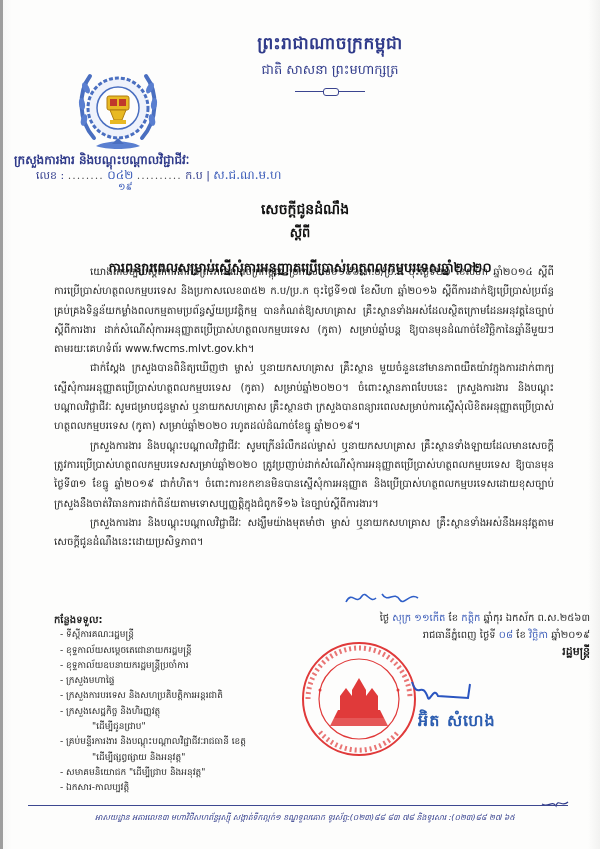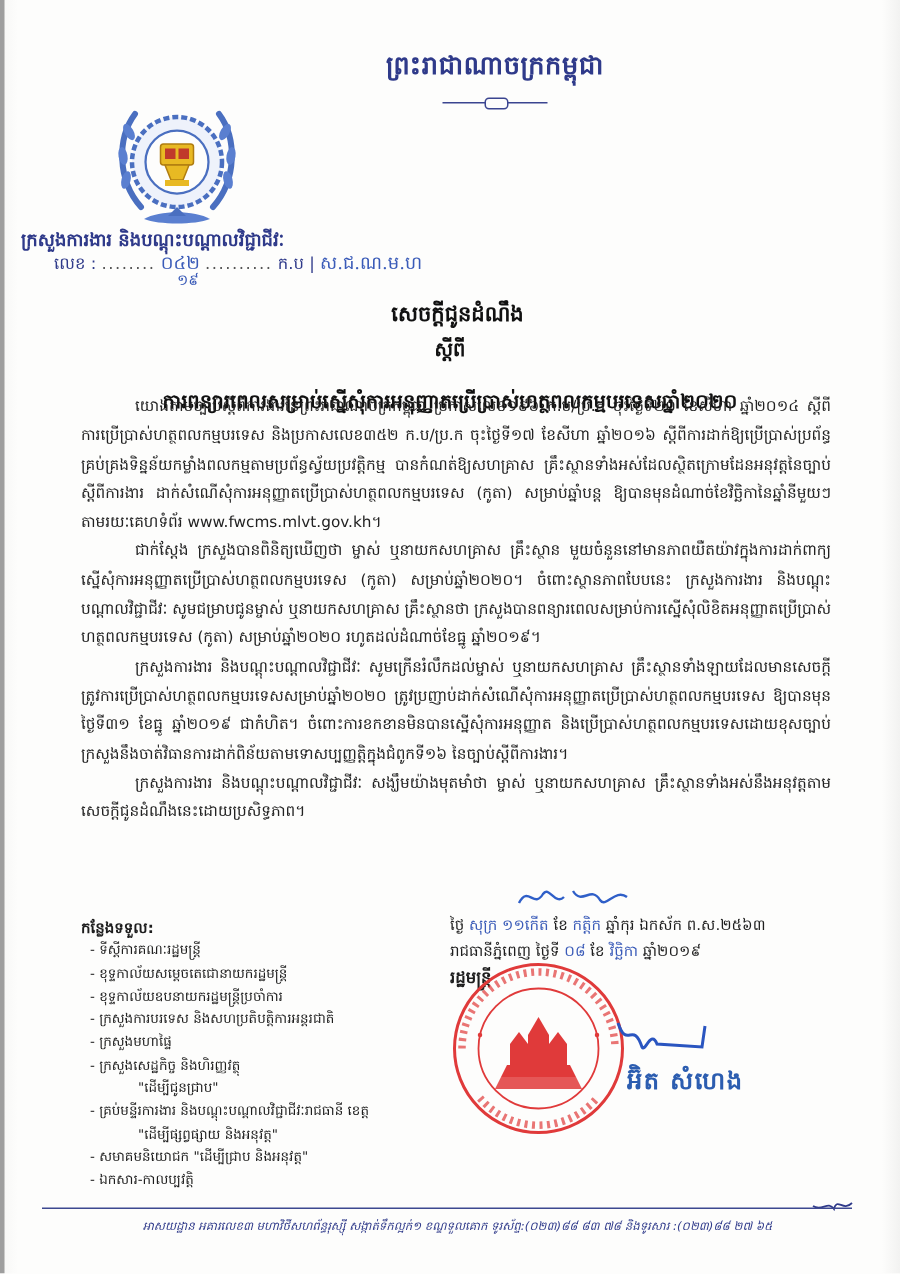--- a/index.html
+++ b/index.html
@@ -29,21 +29,21 @@
   .refsub { position:absolute; top:180px; left:118px; font-size:10px; }
 
   .title-block { position:absolute; top:200px; left:0; width:600px; text-align:center; color:#111; }
   .t1 { font-size:14px; font-weight:bold;padding-left:10px; }
   .t2 { font-size:13px; font-weight:bold; margin-top:3px; }
   .t3 { font-size:13px; font-weight:bold; margin-top:16px; }
 
   .body-text { position:absolute; top:262px; left:54px; width:500px; font-size:10.2px; line-height:19.3px; text-align:justify; color:#222; }
   .body-text p { margin:0; text-indent:36px; }
 
-  .date-block { position:absolute; top:609px; left:300px; width:290px; font-size:10px; line-height:17px; text-align:left; }
+  .date-block { position:absolute; top:609px; left:300px; width:290px; font-size:10px; line-height:17px; text-align:right; }
   .date-block .hand { font-size:10px; }
   .minister-title { font-weight:bold; font-size:11px; }
 
   .recipients { position:absolute; top:612px; left:54px; width:250px; font-size:9px; line-height:15.3px; }
   .recipients .lbl { font-weight:bold; font-size:10px; }
   .recipients .item { padding-left:6px; }
   .recipients .item.sub { padding-left:38px; }
 
   .seal { position:absolute; left:300px; top:640px; width:118px; height:118px; }
   .signature { position:absolute; left:408px; top:676px; width:90px; height:30px; }
@@ -79,20 +79,21 @@
     <rect x="38" y="41" width="7" height="7" fill="#c0392b"></rect>
     <rect x="47" y="41" width="7" height="7" fill="#c0392b"></rect>
     <path d="M38 52 L54 52 L50 62 L42 62 Z" fill="#e8b923" stroke="#b07d10"></path>
     <rect x="38" y="62" width="16" height="4" fill="#e8b923"></rect>
     <path d="M24 88 C34 82 58 82 68 88 C58 92 34 92 24 88 Z" fill="#5a7fd0"></path>
     <path d="M40 86 L46 80 L52 86 Z" fill="#4a6fc0"></path>
   </svg>
 
   <div class="header">
     <div class="kingdom">ព្រះរាជាណាចក្រកម្ពុជា</div>
+    <div class="motto">ជាតិ សាសនា ព្រះមហាក្សត្រ</div>
     <div class="ornament"></div>
   </div>
 
   <div class="ministry">ក្រសួងការងារ និងបណ្តុះបណ្តាលវិជ្ជាជីវៈ</div>
   <div class="refline">
     <span>លេខ :</span>
     <span class="dots">........</span>
     <span class="hand">០៤២</span>
     <span class="dots">..........</span>
     <span>ក.ប</span>
@@ -156,22 +157,22 @@
   <svg class="signature" viewBox="0 0 90 30">
     <path d="M4 6 C10 24 14 4 20 22 C22 26 26 10 30 20 L60 22 L62 8" fill="none" stroke="#2a55c0" stroke-width="2"></path>
   </svg>
   <div class="sig-name">អ៊ិត សំហេង</div>
 
   <div class="recipients">
     <div class="lbl">កន្លែងទទួល:</div>
     <div class="item">- ទីស្តីការគណៈរដ្ឋមន្ត្រី</div>
     <div class="item">- ខុទ្ទកាល័យសម្តេចតេជោនាយករដ្ឋមន្ត្រី</div>
     <div class="item">- ខុទ្ទកាល័យឧបនាយករដ្ឋមន្ត្រីប្រចាំការ</div>
+    <div class="item">- ក្រសួងមហាផ្ទៃ</div>
     <div class="item">- ក្រសួងការបរទេស និងសហប្រតិបត្តិការអន្តរជាតិ</div>
-    <div class="item">- ក្រសួងមហាផ្ទៃ</div>
     <div class="item">- ក្រសួងសេដ្ឋកិច្ច និងហិរញ្ញវត្ថុ</div>
     <div class="item sub">"ដើម្បីជូនជ្រាប"</div>
     <div class="item">- គ្រប់មន្ទីរការងារ និងបណ្តុះបណ្តាលវិជ្ជាជីវៈរាជធានី ខេត្ត</div>
     <div class="item sub">"ដើម្បីផ្សព្វផ្សាយ និងអនុវត្ត"</div>
     <div class="item">- សមាគមនិយោជក "ដើម្បីជ្រាប និងអនុវត្ត"</div>
     <div class="item">- ឯកសារ-កាលប្បវត្តិ</div>
   </div>
 
   <svg class="footer-mark" viewBox="0 0 30 14">
     <path d="M2 8 C8 12 12 4 16 10 C18 2 22 12 28 6" fill="none" stroke="#2f3a8a" stroke-width="1.2"></path>

